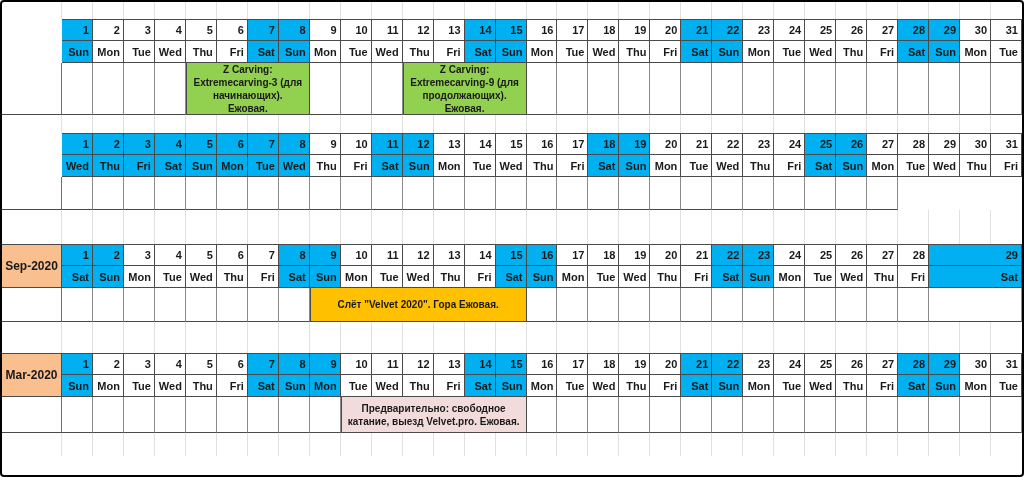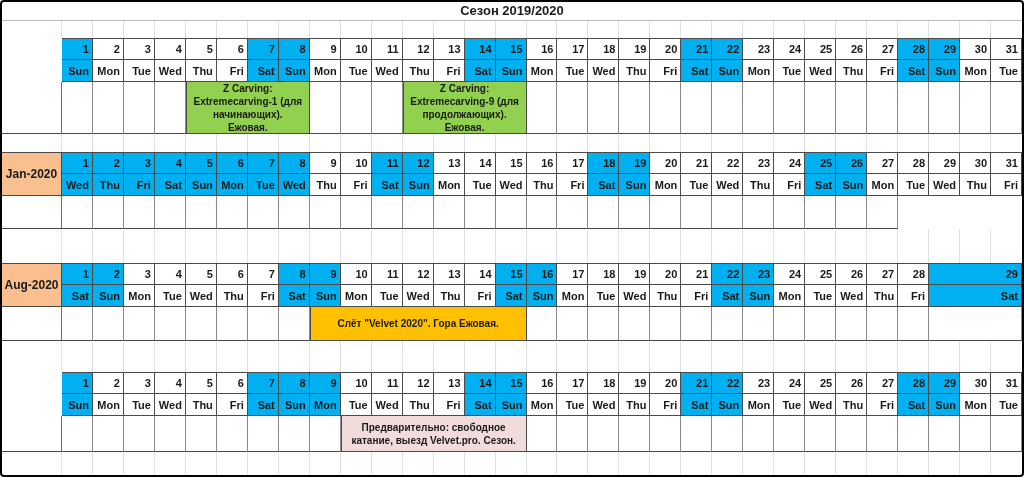--- a/index.html
+++ b/index.html
@@ -76,23 +76,20 @@
     align-items:center; justify-content:center;
     text-align:center;
     font-size:10px; line-height:13px;
     overflow:hidden;
   }
 </style>
 </head>
 <body>
 
 <div class="sheet">
-  <div class="title-row">
-    <span>Сезон 2019/2020</span>
-  </div>
   <div id="calendar-body">
       <div class="spacer" style="height: 17px;">
         <div></div>
         <div></div>
         <div></div>
         <div></div>
         <div></div>
         <div></div>
         <div></div>
         <div></div>
@@ -184,21 +181,21 @@
         <div class="dcell nam" style="grid-column: 31 / span 1;">Mon</div>
         <div class="dcell num" style="grid-column: 32 / span 1;">31</div>
         <div class="dcell nam" style="grid-column: 32 / span 1;">Tue</div>
         <div class="evt-label"></div>
         <div class="evt-cell" style="grid-column: 2 / span 1;"></div>
         <div class="evt-cell" style="grid-column: 3 / span 1;"></div>
         <div class="evt-cell" style="grid-column: 4 / span 1;"></div>
         <div class="evt-cell" style="grid-column: 5 / span 1;"></div>
         <div class="event-block" style="grid-column: 6 / span 4; background: rgb(146, 208, 80);">
           <div>Z Carving:</div>
-          <div>Extremecarving-1 (для</div>
+          <div>Extremecarving-3 (для</div>
           <div>начинающих).</div>
           <div>Ежовая.</div>
         </div>
         <div class="evt-cell" style="grid-column: 10 / span 1;"></div>
         <div class="evt-cell" style="grid-column: 11 / span 1;"></div>
         <div class="evt-cell" style="grid-column: 12 / span 1;"></div>
         <div class="event-block" style="grid-column: 13 / span 4; background: rgb(146, 208, 80);">
           <div>Z Carving:</div>
           <div>Extremecarving-9 (для</div>
           <div>продолжающих).</div>
@@ -249,21 +246,20 @@
         <div></div>
         <div></div>
         <div></div>
         <div></div>
         <div></div>
         <div></div>
         <div></div>
         <div></div>
       </div>
       <div class="month" style="grid-template-rows: 22px 22px 33px;">
-        <div class="month-label">Jan-2020</div>
         <div class="dcell num hl" style="grid-column: 2 / span 1;">1</div>
         <div class="dcell nam hl" style="grid-column: 2 / span 1;">Wed</div>
         <div class="dcell num hl" style="grid-column: 3 / span 1;">2</div>
         <div class="dcell nam hl" style="grid-column: 3 / span 1;">Thu</div>
         <div class="dcell num hl" style="grid-column: 4 / span 1;">3</div>
         <div class="dcell nam hl" style="grid-column: 4 / span 1;">Fri</div>
         <div class="dcell num hl" style="grid-column: 5 / span 1;">4</div>
         <div class="dcell nam hl" style="grid-column: 5 / span 1;">Sat</div>
         <div class="dcell num hl" style="grid-column: 6 / span 1;">5</div>
         <div class="dcell nam hl" style="grid-column: 6 / span 1;">Sun</div>
@@ -376,21 +372,21 @@
         <div></div>
         <div></div>
         <div></div>
         <div></div>
         <div></div>
         <div></div>
         <div></div>
         <div></div>
       </div>
       <div class="month" style="grid-template-rows: 22px 22px 34px;">
-        <div class="month-label">Aug-2020</div>
+        <div class="month-label">Sep-2020</div>
         <div class="dcell num hl" style="grid-column: 2 / span 1;">1</div>
         <div class="dcell nam hl" style="grid-column: 2 / span 1;">Sat</div>
         <div class="dcell num hl" style="grid-column: 3 / span 1;">2</div>
         <div class="dcell nam hl" style="grid-column: 3 / span 1;">Sun</div>
         <div class="dcell num" style="grid-column: 4 / span 1;">3</div>
         <div class="dcell nam" style="grid-column: 4 / span 1;">Mon</div>
         <div class="dcell num" style="grid-column: 5 / span 1;">4</div>
         <div class="dcell nam" style="grid-column: 5 / span 1;">Tue</div>
         <div class="dcell num" style="grid-column: 6 / span 1;">5</div>
         <div class="dcell nam" style="grid-column: 6 / span 1;">Wed</div>
@@ -497,20 +493,21 @@
         <div></div>
         <div></div>
         <div></div>
         <div></div>
         <div></div>
         <div></div>
         <div></div>
         <div></div>
       </div>
       <div class="month" style="grid-template-rows: 22px 22px 36px;">
+        <div class="month-label">Mar-2020</div>
         <div class="dcell num hl" style="grid-column: 2 / span 1;">1</div>
         <div class="dcell nam hl" style="grid-column: 2 / span 1;">Sun</div>
         <div class="dcell num" style="grid-column: 3 / span 1;">2</div>
         <div class="dcell nam" style="grid-column: 3 / span 1;">Mon</div>
         <div class="dcell num" style="grid-column: 4 / span 1;">3</div>
         <div class="dcell nam" style="grid-column: 4 / span 1;">Tue</div>
         <div class="dcell num" style="grid-column: 5 / span 1;">4</div>
         <div class="dcell nam" style="grid-column: 5 / span 1;">Wed</div>
         <div class="dcell num" style="grid-column: 6 / span 1;">5</div>
         <div class="dcell nam" style="grid-column: 6 / span 1;">Thu</div>
@@ -571,21 +568,21 @@
         <div class="evt-cell" style="grid-column: 3 / span 1;"></div>
         <div class="evt-cell" style="grid-column: 4 / span 1;"></div>
         <div class="evt-cell" style="grid-column: 5 / span 1;"></div>
         <div class="evt-cell" style="grid-column: 6 / span 1;"></div>
         <div class="evt-cell" style="grid-column: 7 / span 1;"></div>
         <div class="evt-cell" style="grid-column: 8 / span 1;"></div>
         <div class="evt-cell" style="grid-column: 9 / span 1;"></div>
         <div class="evt-cell" style="grid-column: 10 / span 1;"></div>
         <div class="event-block" style="grid-column: 11 / span 6; background: rgb(242, 220, 219);">
           <div>Предварительно: свободное</div>
-          <div>катание, выезд Velvet.pro. Сезон.</div>
+          <div>катание, выезд Velvet.pro. Ежовая.</div>
         </div>
         <div class="evt-cell" style="grid-column: 17 / span 1;"></div>
         <div class="evt-cell" style="grid-column: 18 / span 1;"></div>
         <div class="evt-cell" style="grid-column: 19 / span 1;"></div>
         <div class="evt-cell" style="grid-column: 20 / span 1;"></div>
         <div class="evt-cell" style="grid-column: 21 / span 1;"></div>
         <div class="evt-cell" style="grid-column: 22 / span 1;"></div>
         <div class="evt-cell" style="grid-column: 23 / span 1;"></div>
         <div class="evt-cell" style="grid-column: 24 / span 1;"></div>
         <div class="evt-cell" style="grid-column: 25 / span 1;"></div>

